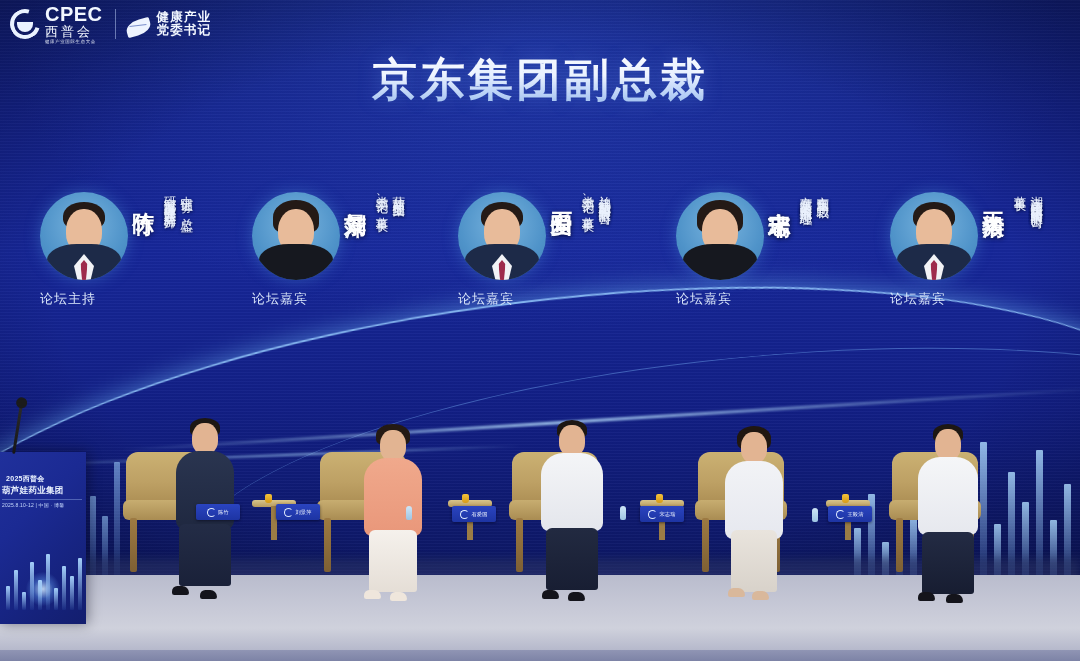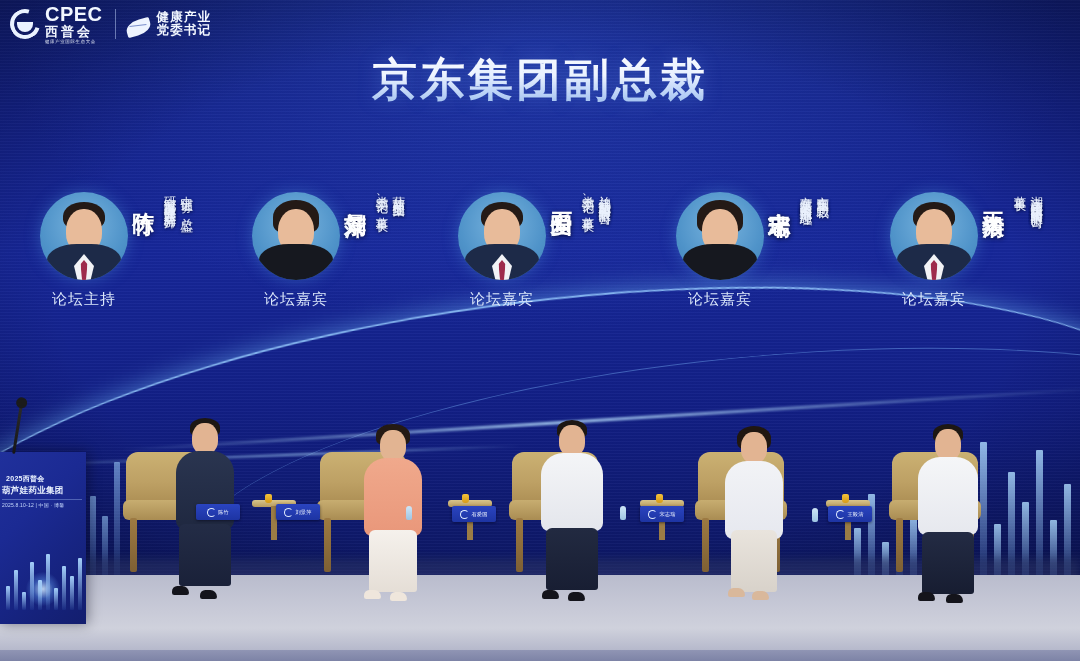--- a/index.html
+++ b/index.html
@@ -30,21 +30,21 @@
   .logo-a{ display:flex; align-items:center; gap:5px; padding-left:10px; }
   .logo-mark{ width:30px; height:30px; position:relative; }
   .logo-mark .ring{
     position:absolute; inset:0; border:4px solid #eaf2ff; border-radius:50%;
     border-right-color:transparent; transform:rotate(-28deg);
   }
   .logo-mark .dot{ position:absolute; left:7px; top:13px; width:16px; height:10px; background:#eaf2ff;
     border-radius:0 0 16px 16px; }
   .logo-a-txt{ color:#f2f7ff; line-height:1; }
   .logo-a-txt .l1{ font-size:20px; font-weight:700; letter-spacing:.5px; }
-  .logo-a-txt .l2{ font-size:13px; font-weight:700; letter-spacing:3px; margin-top:1px; }
+  .logo-a-txt .l2{ font-size:13px; font-weight:400; letter-spacing:3px; margin-top:1px; }
   .logo-a-txt .l3{ font-size:4.4px; letter-spacing:.7px; margin-top:2px; opacity:.92; }
   .divider{ width:1px; height:30px; background:rgba(200,220,255,.48); margin:0 10px 0 12px; }
   .logo-b{ display:flex; align-items:flex-end; gap:5px; }
   .leaf{ width:26px; height:20px; position:relative; }
   .leaf i{
     position:absolute; left:0; top:2px; width:25px; height:15px; background:#eef4ff;
     border-radius:60% 10% 60% 10%; transform:rotate(-16deg);
   }
   .leaf i::after{ content:""; position:absolute; left:4px; top:5px; width:17px; height:1.4px;
     background:rgba(30,60,160,.55); transform:rotate(9deg); }
@@ -81,22 +81,22 @@
      border-radius:50% 50% 38% 38%; background:#241a16; }
   .avatar .body{ position:absolute; left:50%; bottom:-4px; width:74px; height:40px; transform:translateX(-50%);
      border-radius:40% 40% 0 0; background:#1d2a48; }
   .avatar .shirt{ position:absolute; left:50%; bottom:-4px; width:20px; height:30px; transform:translateX(-50%);
      background:#f2f3f6; clip-path:polygon(50% 0,100% 40%,78% 100%,22% 100%,0 40%); }
   .avatar .tie{ position:absolute; left:50%; bottom:-4px; width:7px; height:24px; transform:translateX(-50%);
      background:#9e2b4c; clip-path:polygon(50% 0,100% 18%,72% 100%,28% 100%,0 18%); }
   .avatar.f .hair{ width:46px; height:34px; border-radius:50% 50% 30% 30%; top:8px; }
   .avatar.f .body{ background:#16181f; }
 
-  .sp .role{ position:absolute; left:0; top:110px; width:88px; text-align:center;
-     font-size:15px; color:#dce8fb; letter-spacing:1px; }
+  .sp .role{ position:absolute; left:0; top:110px; width:88px; 
+     font-size:13px; color:#dce8fb; letter-spacing:1px; }
 
   .sp .name{
     writing-mode:vertical-rl; text-orientation:upright;
     font-size:22px; font-weight:700; color:#ffffff; letter-spacing:2px;
     margin-left:4px; margin-top:14px; line-height:1.06;
     text-shadow:0 1px 4px rgba(0,0,20,.55);
   }
   .sp .titles{ display:flex; flex-direction:row-reverse; margin-left:4px; margin-top:6px; }
   .sp .tcol{
     writing-mode:vertical-rl; text-orientation:upright;

